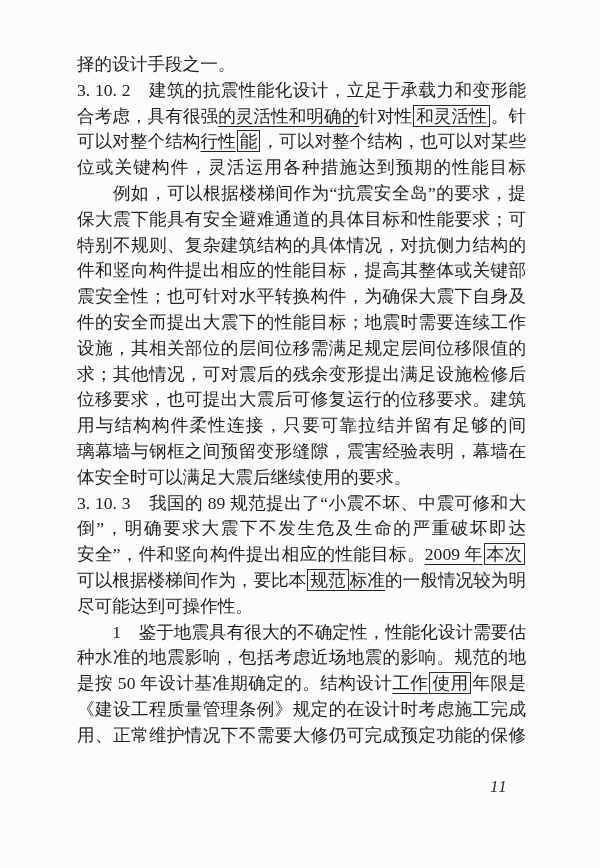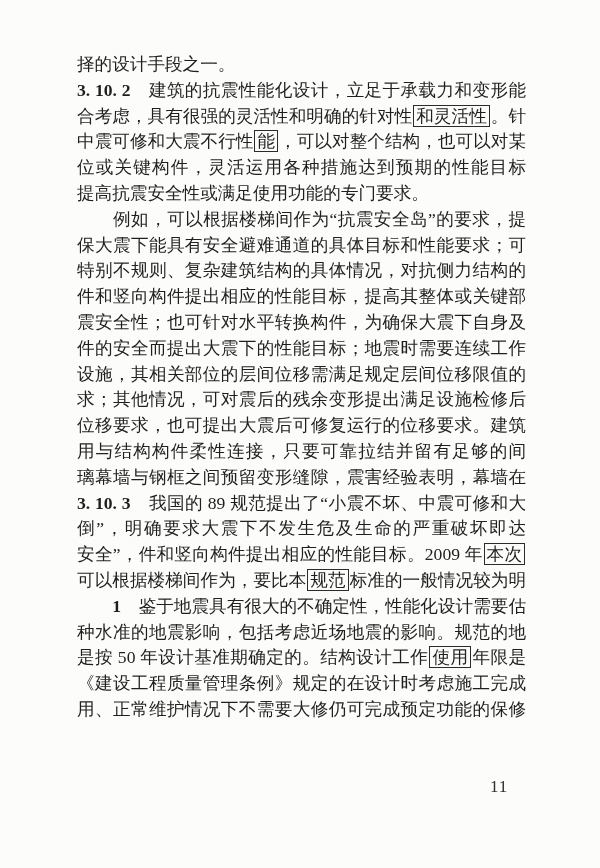--- a/index.html
+++ b/index.html
@@ -31,66 +31,69 @@
     overflow: hidden;
     text-align: justify;
     text-justify: inter-character;
     letter-spacing: 0;
   }
   .line.fill {
     text-align-last: justify;
   }
   .seg-normal { }
   .seg-bold {
-    font-weight: 700;
+    font-weight: 400;
   }
   .seg-underline {
+    text-decoration: underline;
     text-decoration-thickness: 1.2px;
     text-underline-offset: 3.5px;
   }
   .seg-box {
     border: 1.4px solid #2b2b2b;
     padding: 0 2px;
     margin: 8px 1px;
   }
   .page-number {
     position: absolute;
     left: 490px;
     top: 777px;
     font-size: 17px;
+    font-style: italic;
     color: #2e2e2e;
     letter-spacing: 1px;
   }
 </style>
 </head>
 <body>
 
 <div class="page">
   <div class="text-block">
       <div class="line"><span class="seg-normal">择的设计手段之一。</span></div>
       <div class="line fill"><span class="seg-bold">3. 10. 2</span><span class="seg-normal">　建筑的抗震性能化设计，立足于承载力和变形能力的综</span></div>
       <div class="line fill"><span class="seg-normal">合考虑，具有很强</span><span class="seg-underline">的灵活性和明确的</span><span class="seg-normal">针对性</span><span class="seg-box">和灵活性</span><span class="seg-normal">。针对具</span></div>
-      <div class="line fill"><span class="seg-normal">中震可修和大震不</span><span class="seg-underline">行性</span><span class="seg-box">能</span><span class="seg-normal">，可以对整个结构，也可以对某些部</span></div>
+      <div class="line fill"><span class="seg-normal">可以对整个结构</span><span class="seg-underline">行性</span><span class="seg-box">能</span><span class="seg-normal">，可以对整个结构，也可以对某些部</span></div>
       <div class="line fill"><span class="seg-normal">位或关键构件，灵活运用各种措施达到预期的性能目标——着重</span></div>
-      <div class="line"><span class="seg-normal">提高抗震安全性或满足使用功能的专门要求。</span></div>
       <div class="line fill"><span class="seg-normal">　　例如，可以根据楼梯间作为“抗震安全岛”的要求，提出确</span></div>
       <div class="line fill"><span class="seg-normal">保大震下能具有安全避难通道的具体目标和性能要求；可以针对</span></div>
       <div class="line fill"><span class="seg-normal">特别不规则、复杂建筑结构的具体情况，对抗侧力结构的水平构</span></div>
       <div class="line fill"><span class="seg-normal">件和竖向构件提出相应的性能目标，提高其整体或关键部位的抗</span></div>
       <div class="line fill"><span class="seg-normal">震安全性；也可针对水平转换构件，为确保大震下自身及相关构</span></div>
       <div class="line fill"><span class="seg-normal">件的安全而提出大震下的性能目标；地震时需要连续工作的机电</span></div>
       <div class="line fill"><span class="seg-normal">设施，其相关部位的层间位移需满足规定层间位移限值的专门要</span></div>
       <div class="line fill"><span class="seg-normal">求；其他情况，可对震后的残余变形提出满足设施检修后运行的</span></div>
       <div class="line fill"><span class="seg-normal">位移要求，也可提出大震后可修复运行的位移要求。建筑构件采</span></div>
       <div class="line fill"><span class="seg-normal">用与结构构件柔性连接，只要可靠拉结并留有足够的间隙，如玻</span></div>
       <div class="line fill"><span class="seg-normal">璃幕墙与钢框之间预留变形缝隙，震害经验表明，幕墙在结构总</span></div>
+      <div class="line"><span class="seg-normal">体安全时可以满足大震后继续使用的要求。</span></div>
       <div class="line fill"><span class="seg-bold">3. 10. 3</span><span class="seg-normal">　我国的 89 规范提出了“小震不坏、中震可修和大震不</span></div>
       <div class="line fill"><span class="seg-normal">倒”，明确要求大震下不发生危及生命的严重破坏即达到“生命</span></div>
       <div class="line fill"><span class="seg-normal">安全”，件和竖向构件提出相应的性能目标。</span><span class="seg-underline">2009 年</span><span class="seg-box">本次</span></div>
       <div class="line fill"><span class="seg-normal">可以根据楼梯间作为，要比本</span><span class="seg-box">规范</span><span class="seg-underline">标准</span><span class="seg-normal">的一般情况较为明确，</span></div>
+      <div class="line"><span class="seg-normal">尽可能达到可操作性。</span></div>
       <div class="line fill"><span class="seg-normal">　　</span><span class="seg-bold">1</span><span class="seg-normal">　鉴于地震具有很大的不确定性，性能化设计需要估计各</span></div>
       <div class="line fill"><span class="seg-normal">种水准的地震影响，包括考虑近场地震的影响。规范的地震水准</span></div>
       <div class="line fill"><span class="seg-normal">是按 50 年设计基准期确定的。结构设计</span><span class="seg-underline">工作</span><span class="seg-box">使用</span><span class="seg-normal">年限是国务院</span></div>
       <div class="line fill"><span class="seg-normal">《建设工程质量管理条例》规定的在设计时考虑施工完成后正常使</span></div>
       <div class="line fill"><span class="seg-normal">用、正常维护情况下不需要大修仍可完成预定功能的保修年限，</span></div>
     </div>
   <div class="page-number">11</div>
 </div>
 
 </body></html>

